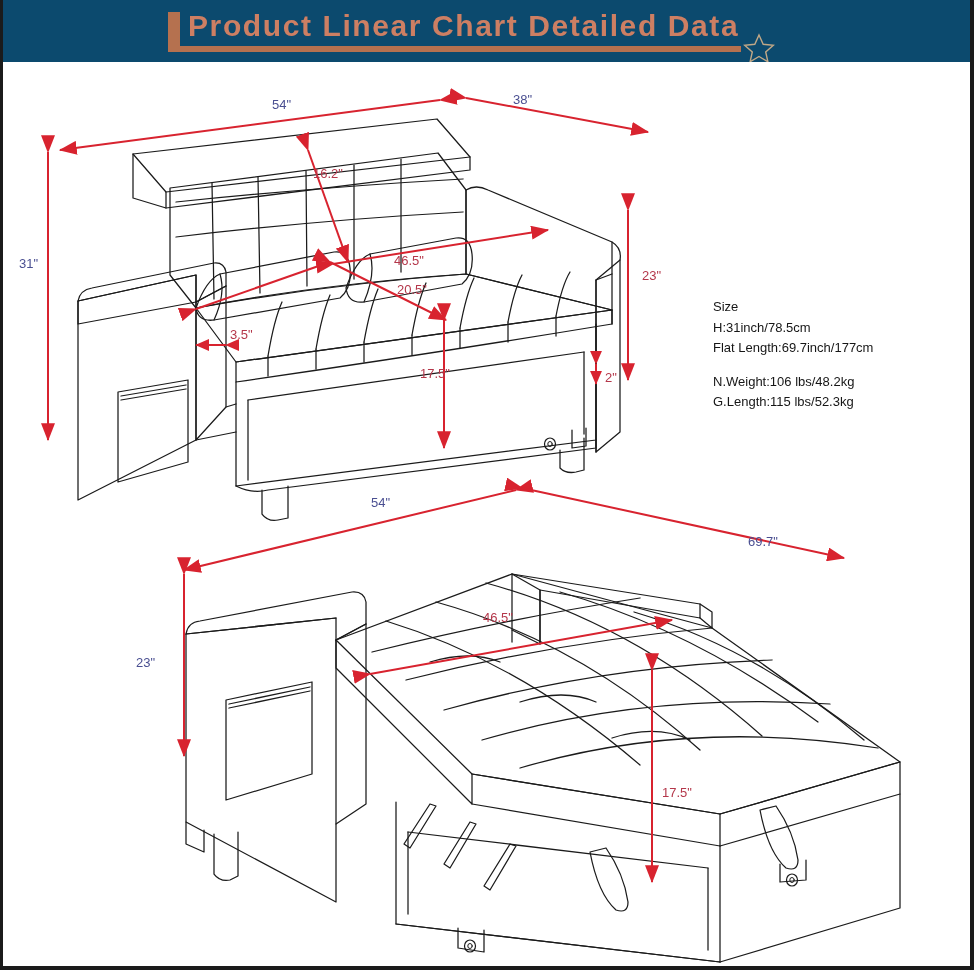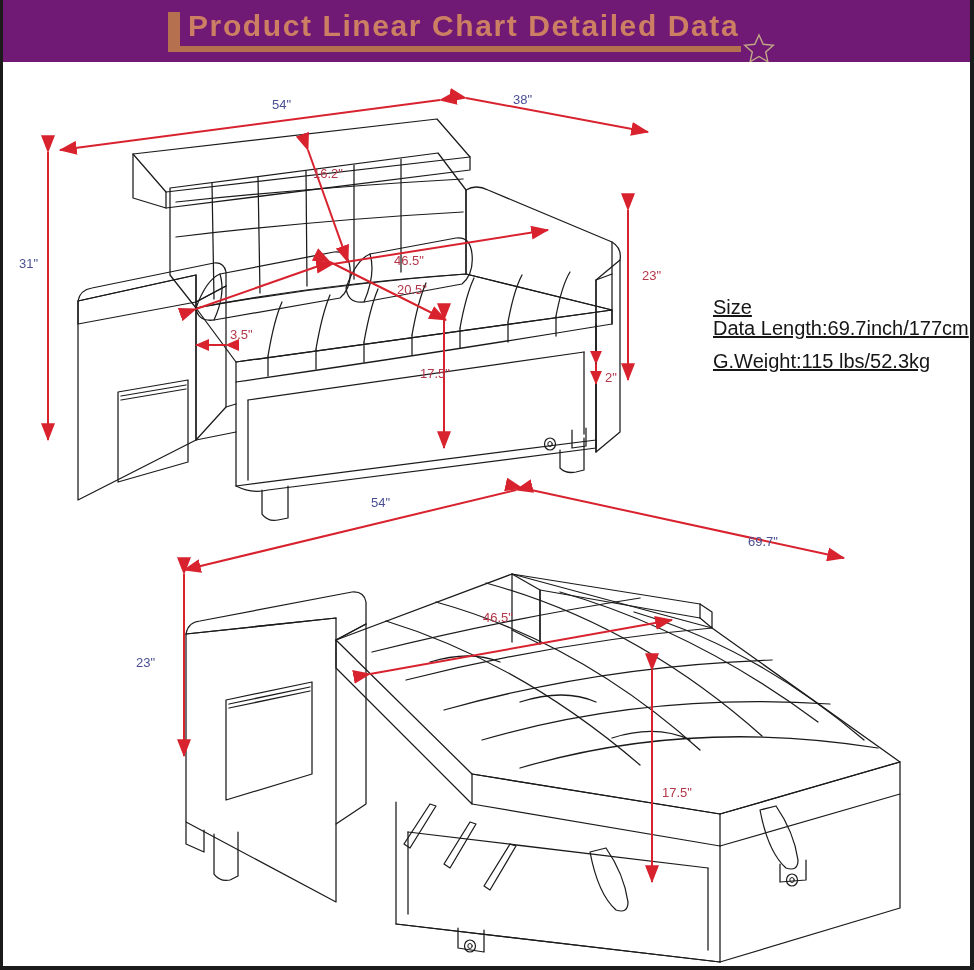--- a/index.html
+++ b/index.html
@@ -21,21 +21,21 @@
     border-right: 4px solid #1b1b1b;
     border-bottom: 4px solid #1b1b1b;
   }
   
   #header-band {
     position: absolute;
     left: -3px;
     top: 0;
     width: 974px;
     height: 62px;
-    background: #701a75;
+    background: #0c4a6e;
     overflow: hidden;
   }
   #title-bracket {
     position: absolute;
     left: 168px;
     top: 12px;
     width: 12px;
     height: 40px;
     background: #b5714f;
   }
@@ -71,25 +71,24 @@
     width: 974px;
     height: 904px;
   }
   
   #spec-block {
     position: absolute;
     left: 710px;
     top: 297px;
     width: 250px;
     color: #161616;
-    font-size: 20px;
+    font-size: 13px;
     line-height: 20.5px;
     font-family: "Liberation Sans", sans-serif;
     white-space: nowrap;
-    text-decoration: underline;
   }
   #spec-block .spec-gap { height: 13px; }
   .dim-label {
     font-family: "Liberation Sans", sans-serif;
     font-size: 13px;
   }
   .dim-blue { fill: #4a4f91; }
   .dim-red  { fill: #b4374a; }
 </style>
 </head>
@@ -316,18 +315,20 @@
 
     <text class="dim-label dim-blue" x="371" y="445">54"</text>
     <text class="dim-label dim-blue" x="748" y="484">69.7"</text>
     <text class="dim-label dim-blue" x="136" y="605">23"</text>
     <text class="dim-label dim-red" x="483" y="560">46.5"</text>
     <text class="dim-label dim-red" x="662" y="735">17.5"</text>
   </svg>
 
   <div id="spec-block">
     <div>Size</div>
-    <div>Data Length:69.7inch/177cm</div>
+    <div>H:31inch/78.5cm</div>
+    <div>Flat Length:69.7inch/177cm</div>
     <div class="spec-gap"></div>
-    <div>G.Weight:115 lbs/52.3kg</div>
+    <div>N.Weight:106 lbs/48.2kg</div>
+    <div>G.Length:115 lbs/52.3kg</div>
   </div>
 
 </div>
 
 </body></html>

